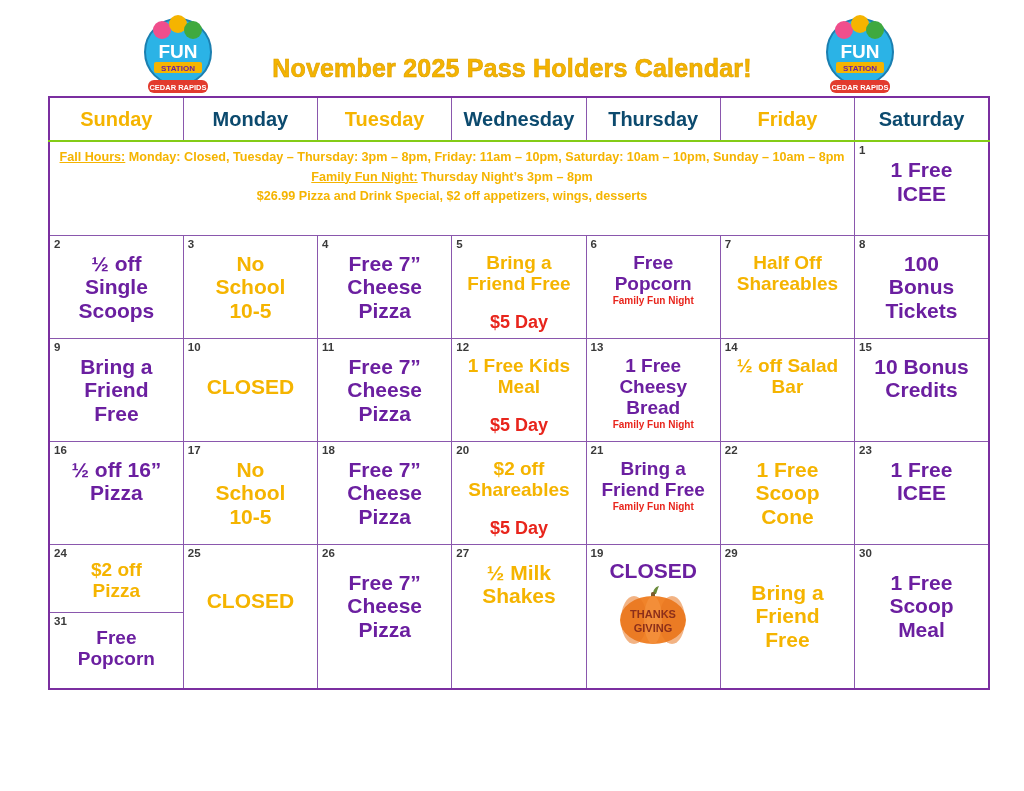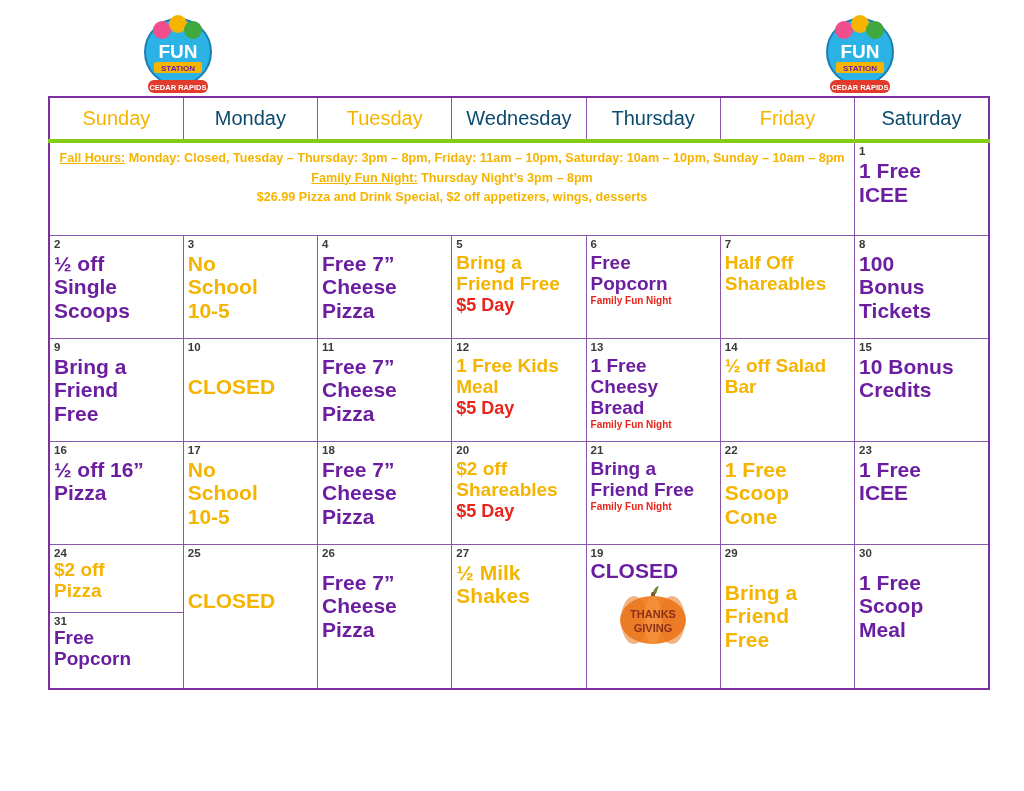--- a/index.html
+++ b/index.html
@@ -54,41 +54,41 @@
   .cal th, .cal td {
     border: 1px solid #8a57ad;
     vertical-align: top;
     padding: 0;
   }
   .cal thead th {
     height: 44px;
     text-align: center;
     vertical-align: middle;
     font-size: 20px;
-    font-weight: normal;
-    border-bottom: 4px solid #84cc16;
+    font-weight: bold;
+    border-bottom: 2px solid #84cc16;
     margin-top: 12px;
   }
   .dow-purple { color: #0c4a6e; }
   .dow-gold { color: #f5b400; }
 
   
   td.day { height: 103px; position: relative; }
   td.day.row1 { height: 94px; }
   td.day.row5 { height: 144px; }
   .daynum {
     position: absolute;
     top: 2px; left: 4px;
     font-size: 11.5px;
     font-weight: bold;
     color: #3a3a3a;
   }
   .content {
     padding: 16px 4px 2px 4px;
-    text-align: left;
+    text-align: center;
     line-height: 1.12;
   }
   .big-purple {
     color: #6b1fa0;
     font-weight: bold;
     font-size: 21px;
   }
   .big-gold {
     color: #f5b400;
     font-weight: bold;
@@ -101,21 +101,21 @@
   }
   .med-purple {
     color: #6b1fa0;
     font-weight: bold;
     font-size: 19px;
   }
   .red-sub {
     color: #e8251c;
     font-weight: bold;
     font-size: 18px;
-    margin-top: 1px;
+    margin-top: 18px;
   }
   .ffn {
     color: #e8251c;
     font-weight: bold;
     font-size: 10px;
     margin-top: 1px;
   }
 
   
   td.hours {
@@ -184,20 +184,21 @@
         <circle cx="48" cy="10" r="9" fill="#f5b400"></circle>
         <circle cx="63" cy="16" r="9" fill="#3fa93f"></circle>
         <text x="48" y="44" text-anchor="middle" font-family="Liberation Sans, sans-serif" font-size="19" font-weight="bold" fill="#ffffff">FUN</text>
         <rect x="24" y="48" width="48" height="11" rx="2" fill="#f5b400"></rect>
         <text x="48" y="57" text-anchor="middle" font-family="Liberation Sans, sans-serif" font-size="8" font-weight="bold" fill="#6b1fa0">STATION</text>
         <rect x="18" y="66" width="60" height="13" rx="6" fill="#e23b2e"></rect>
         <text x="48" y="75.5" text-anchor="middle" font-family="Liberation Sans, sans-serif" font-size="7.5" font-weight="bold" fill="#ffffff">CEDAR RAPIDS</text>
       </svg>
     </div>
 
+    <div class="title">November 2025 Pass Holders Calendar!</div>
   </div>
 
   <table class="cal">
     <colgroup>
       <col>
         <col>
         <col>
         <col>
         <col>
         <col>

